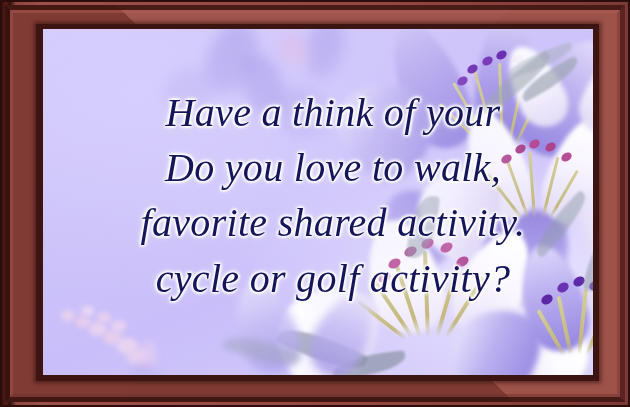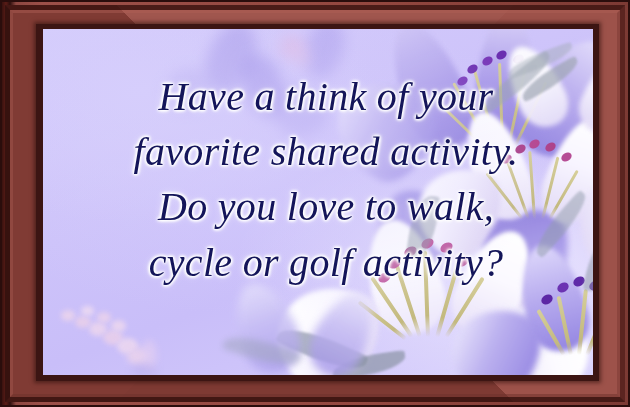--- a/index.html
+++ b/index.html
@@ -131,27 +131,27 @@
   }
   .leaf {
     position: absolute;
     border-radius: 70% 10% 70% 10%;
     filter: blur(1.2px);
   }
 
   
   #quote {
     position: absolute;
-    left: 8px; top: 0;
+    left: 15px; top: 0;
     width: 550px; height: 346px;
     display: flex;
     flex-direction: column;
     justify-content: flex-start;
     align-items: center;
-    padding-top: 40px;
+    padding-top: 56px;
     box-sizing: border-box;
   }
   .quote-line {
     font-family: "Liberation Serif", "DejaVu Serif", serif;
     font-style: italic;
     font-size: 40px;
     line-height: 1.38;
     color: #14155a;
     letter-spacing: .3px;
     white-space: nowrap;
@@ -301,19 +301,19 @@
     </div>
 
     <div class="leaf" style="left:432px;top:44px;width:84px;height:18px;background:#9aa4b0;transform:rotate(-36deg);opacity:.55;"></div>
     <div class="leaf" style="left:462px;top:24px;width:70px;height:15px;background:#a3acb7;transform:rotate(-20deg);opacity:.45;"></div>
     <div class="leaf" style="left:480px;top:186px;width:76px;height:18px;background:#919cab;transform:rotate(-48deg);opacity:.5;"></div>
 
     <div class="soft" style="inset:0;background:radial-gradient(ellipse 75% 60% at 38% 38%, rgba(214,206,252,0.55) 0%, rgba(214,206,252,0) 75%);"></div>
 
     <div id="quote">
       <div class="quote-line">Have a think of your</div>
+      <div class="quote-line">Do you love to walk,</div>
       <div class="quote-line">favorite shared activity.</div>
-      <div class="quote-line">Do you love to walk,</div>
       <div class="quote-line">cycle or golf activity?</div>
     </div>
 
   </div>
 </div>
 
 </body></html>

